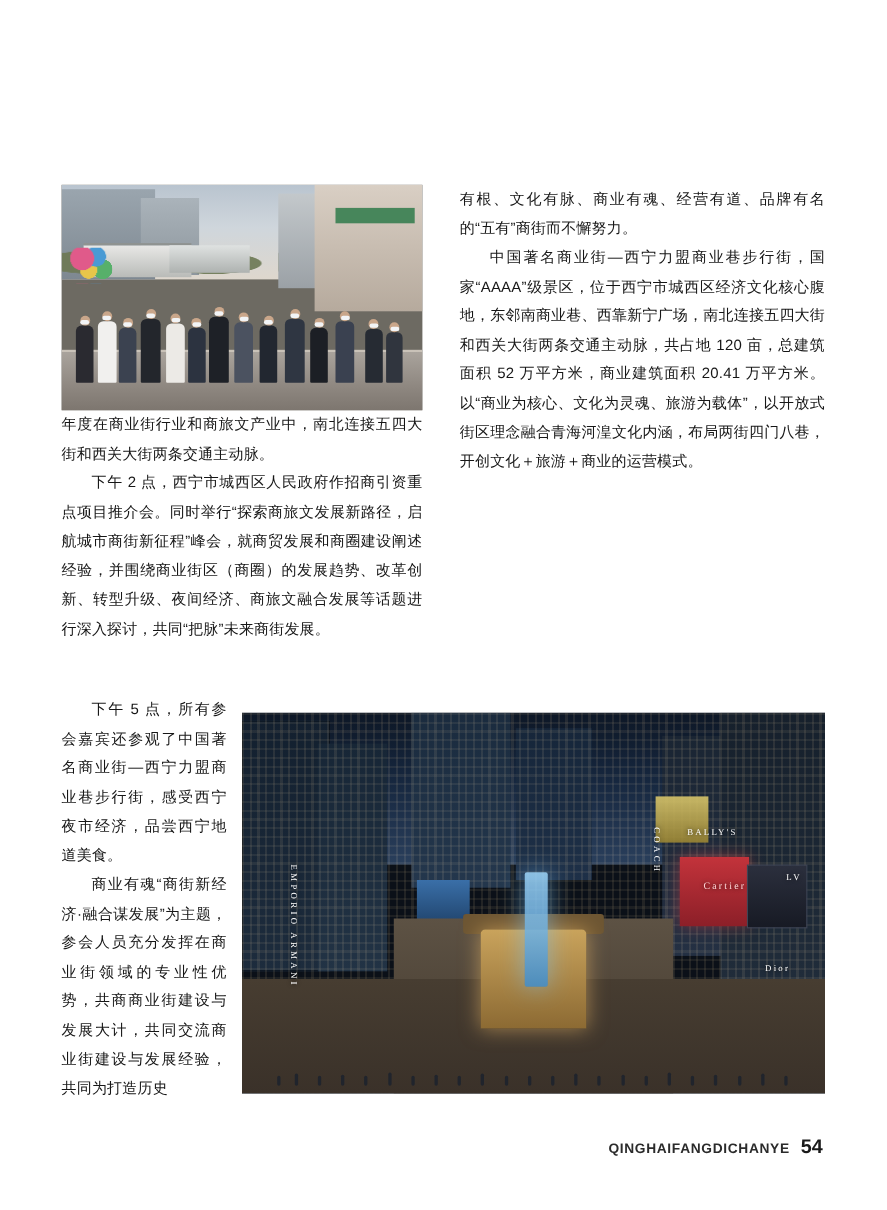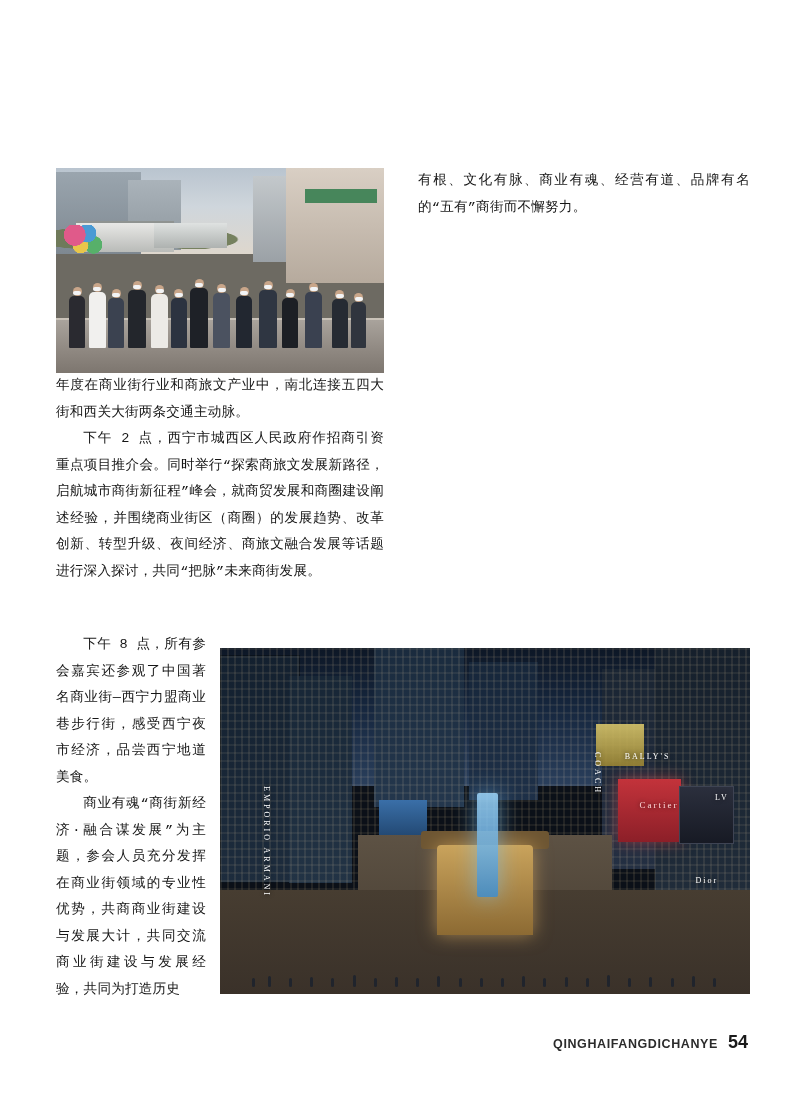--- a/index.html
+++ b/index.html
@@ -75,21 +75,21 @@
     position: relative;
     background: #6d6a62;
   }
 
   p.body {
     font-size: 13.6px;
     line-height: 1.95;
     text-align: justify;
     margin: 0 0 0 0;
     color: #161616;
-    font-family: Liberation Mono, monospace;
+    font-family: Liberation Sans, sans-serif;
     letter-spacing: 0.2px;
   }
   p.indent { text-indent: 2em; }
   .caption {
     margin-top: 10px;
   }
 
   
   .col-left-narrow {
     position: absolute;
@@ -419,26 +419,27 @@
         </div>
       </div>
     </div>
 
     <p class="body caption">年度在商业街行业和商旅文产业中，南北连接五四大街和西关大街两条交通主动脉。</p>
     <p class="body indent">下午 2 点，西宁市城西区人民政府作招商引资重点项目推介会。同时举行“探索商旅文发展新路径，启航城市商街新征程”峰会，就商贸发展和商圈建设阐述经验，并围绕商业街区（商圈）的发展趋势、改革创新、转型升级、夜间经济、商旅文融合发展等话题进行深入探讨，共同“把脉”未来商街发展。</p>
 
   </div>
 
   <div class="col-left-narrow" style="top:632px">
-    <p class="body indent">下午 8 点，所有参会嘉宾还参观了中国著名商业街—西宁力盟商业巷步行街，感受西宁夜市经济，品尝西宁地道美食。</p>
+    <p class="body indent">下午 5 点，所有参会嘉宾还参观了中国著名商业街—西宁力盟商业巷步行街，感受西宁夜市经济，品尝西宁地道美食。</p>
     <p class="body indent">商业有魂“商街新经济·融合谋发展”为主题，参会人员充分发挥在商业街领域的专业性优势，共商商业街建设与发展大计，共同交流商业街建设与发展经验，共同为打造历史</p>
   </div>
 
   <div class="col-right">
     <p class="body">有根、文化有脉、商业有魂、经营有道、品牌有名的“五有”商街而不懈努力。</p>
+    <p class="body indent">中国著名商业街—西宁力盟商业巷步行街，国家“AAAA”级景区，位于西宁市城西区经济文化核心腹地，东邻南商业巷、西靠新宁广场，南北连接五四大街和西关大街两条交通主动脉，共占地 120 亩，总建筑面积 52 万平方米，商业建筑面积 20.41 万平方米。以“商业为核心、文化为灵魂、旅游为载体”，以开放式街区理念融合青海河湟文化内涵，布局两街四门八巷，开创文化＋旅游＋商业的运营模式。</p>
   </div>
 
   <div class="photo-bottom">
     <div class="p2">
       <div class="nightsky"></div>
       <div class="towerL"></div>
       <div class="towerL2"></div>
       <div class="towerC"></div>
       <div class="towerC2"></div>
       <div class="towerR2"></div>

